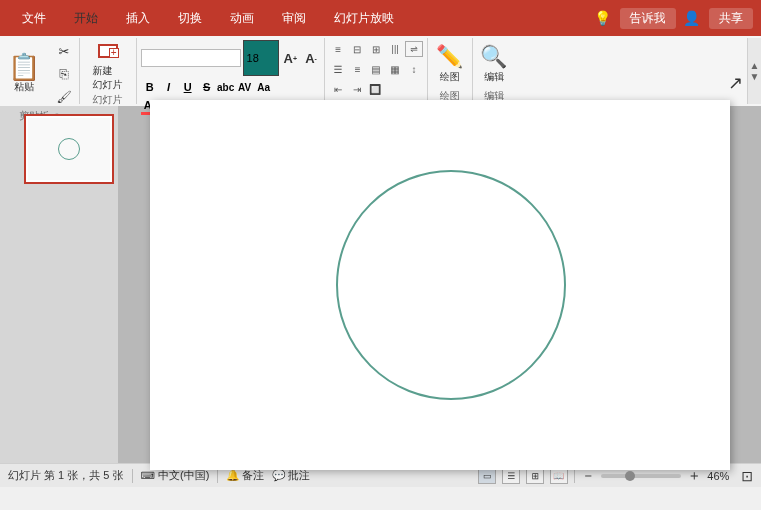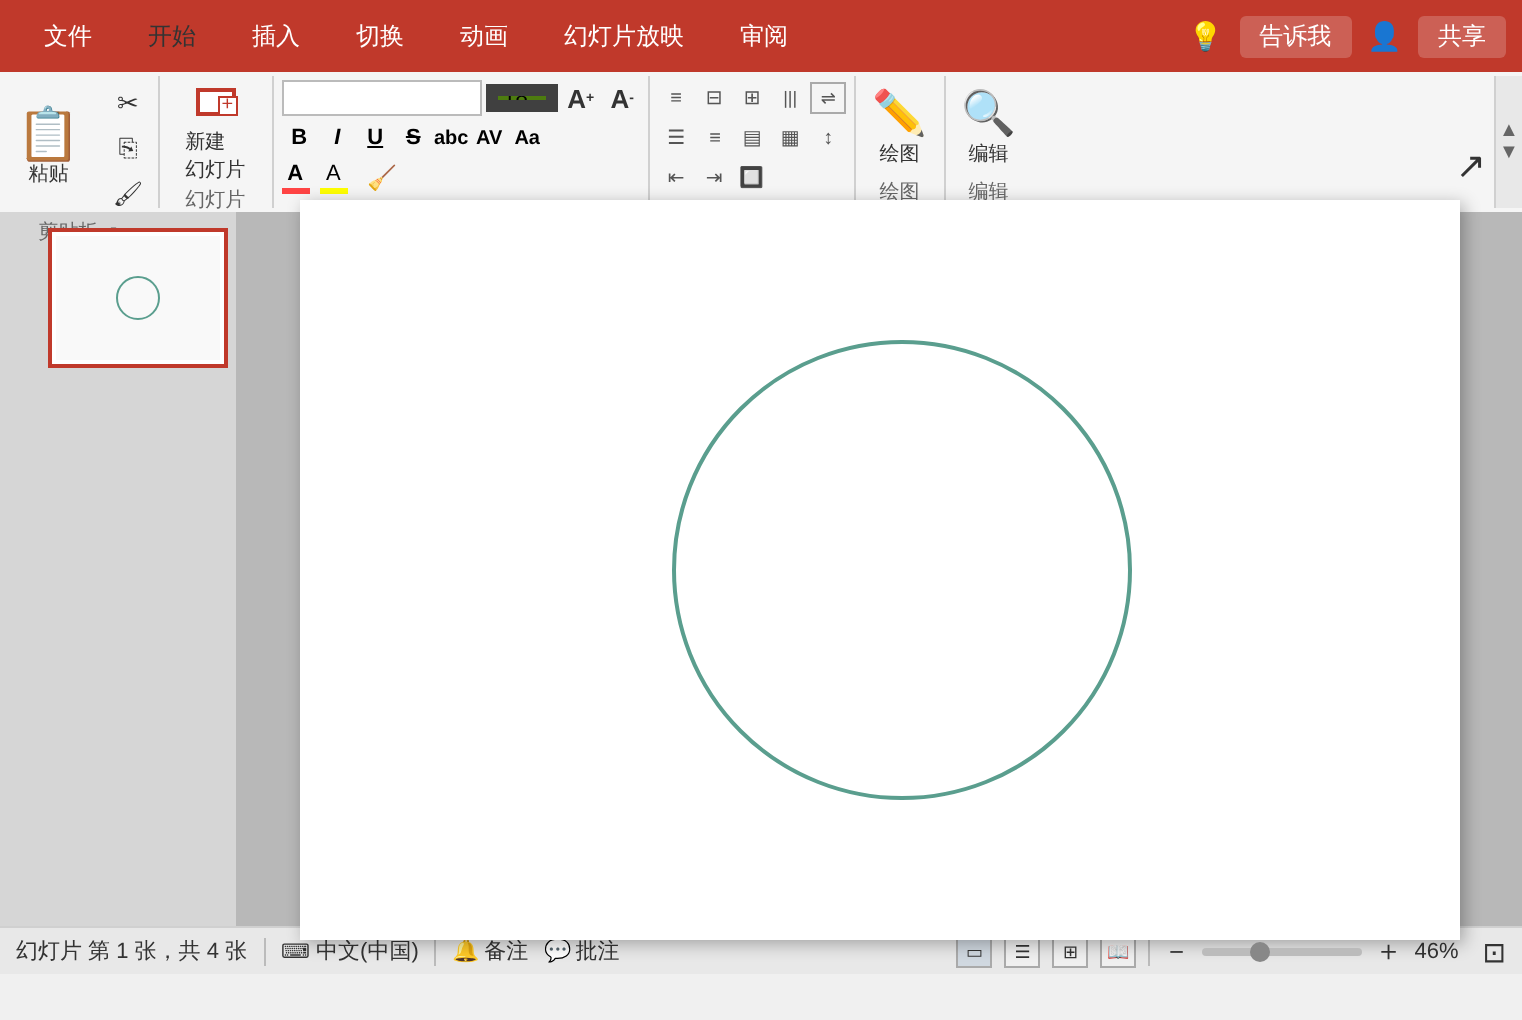--- a/index.html
+++ b/index.html
@@ -107,25 +107,25 @@
       flex-direction: column;
       gap: 1px;
     }
     .font-size-row {
       display: flex;
       align-items: center;
       gap: 2px;
     }
     .font-input {
       width: 50px;
-      height: 14px;
-      border: 6px solid #404040;
+      height: 36px;
+      border: 1px solid #404040;
       padding: 0 3px;
       font-size: 11px;
-      background: #4d7c0f;
+      background: #0f766e;
     }
     .font-select {
       width: 110px;
       height: 18px;
       border: 1px solid #bbb;
       padding: 0 2px;
       font-size: 11px;
       background: white;
     }
     .divider-v {
@@ -331,24 +331,24 @@
     <div class="title-tab">
       <span>插入</span>
     </div>
     <div class="title-tab">
       <span>切换</span>
     </div>
     <div class="title-tab">
       <span>动画</span>
     </div>
     <div class="title-tab">
+      <span>审阅</span>
+    </div>
+    <div class="title-tab">
       <span>幻灯片放映</span>
-    </div>
-    <div class="title-tab">
-      <span>审阅</span>
     </div>
   </div>
   <div class="title-bar-right">
     <span style="font-size:14px; cursor:pointer;">💡</span>
     <div class="title-bar-btn">
       <span>告诉我</span>
     </div>
     <span style="font-size:14px; cursor:pointer;">👤</span>
     <div class="title-bar-btn">
       <span>共享</span>
@@ -489,21 +489,21 @@
   </div>
 
   <div class="canvas-area">
     <div class="slide-canvas">
       <div class="canvas-circle"></div>
     </div>
   </div>
 </div>
 
 <div class="status-bar">
-  <span>幻灯片 第 1 张，共 4 张</span>
+  <span>幻灯片 第 1 张，共 5 张</span>
   <span style="width:1px; background:#bbb; height:14px; display:inline-block;"></span>
   <span style="cursor:pointer;">
     <span style="font-size:10px;">⌨</span>
     <span>中文(中国)</span>
   </span>
   <span style="width:1px; background:#bbb; height:14px; display:inline-block;"></span>
   <span style="cursor:pointer; display:flex; align-items:center; gap:2px;">
     <span>🔔</span>
     <span>备注</span>
   </span>

